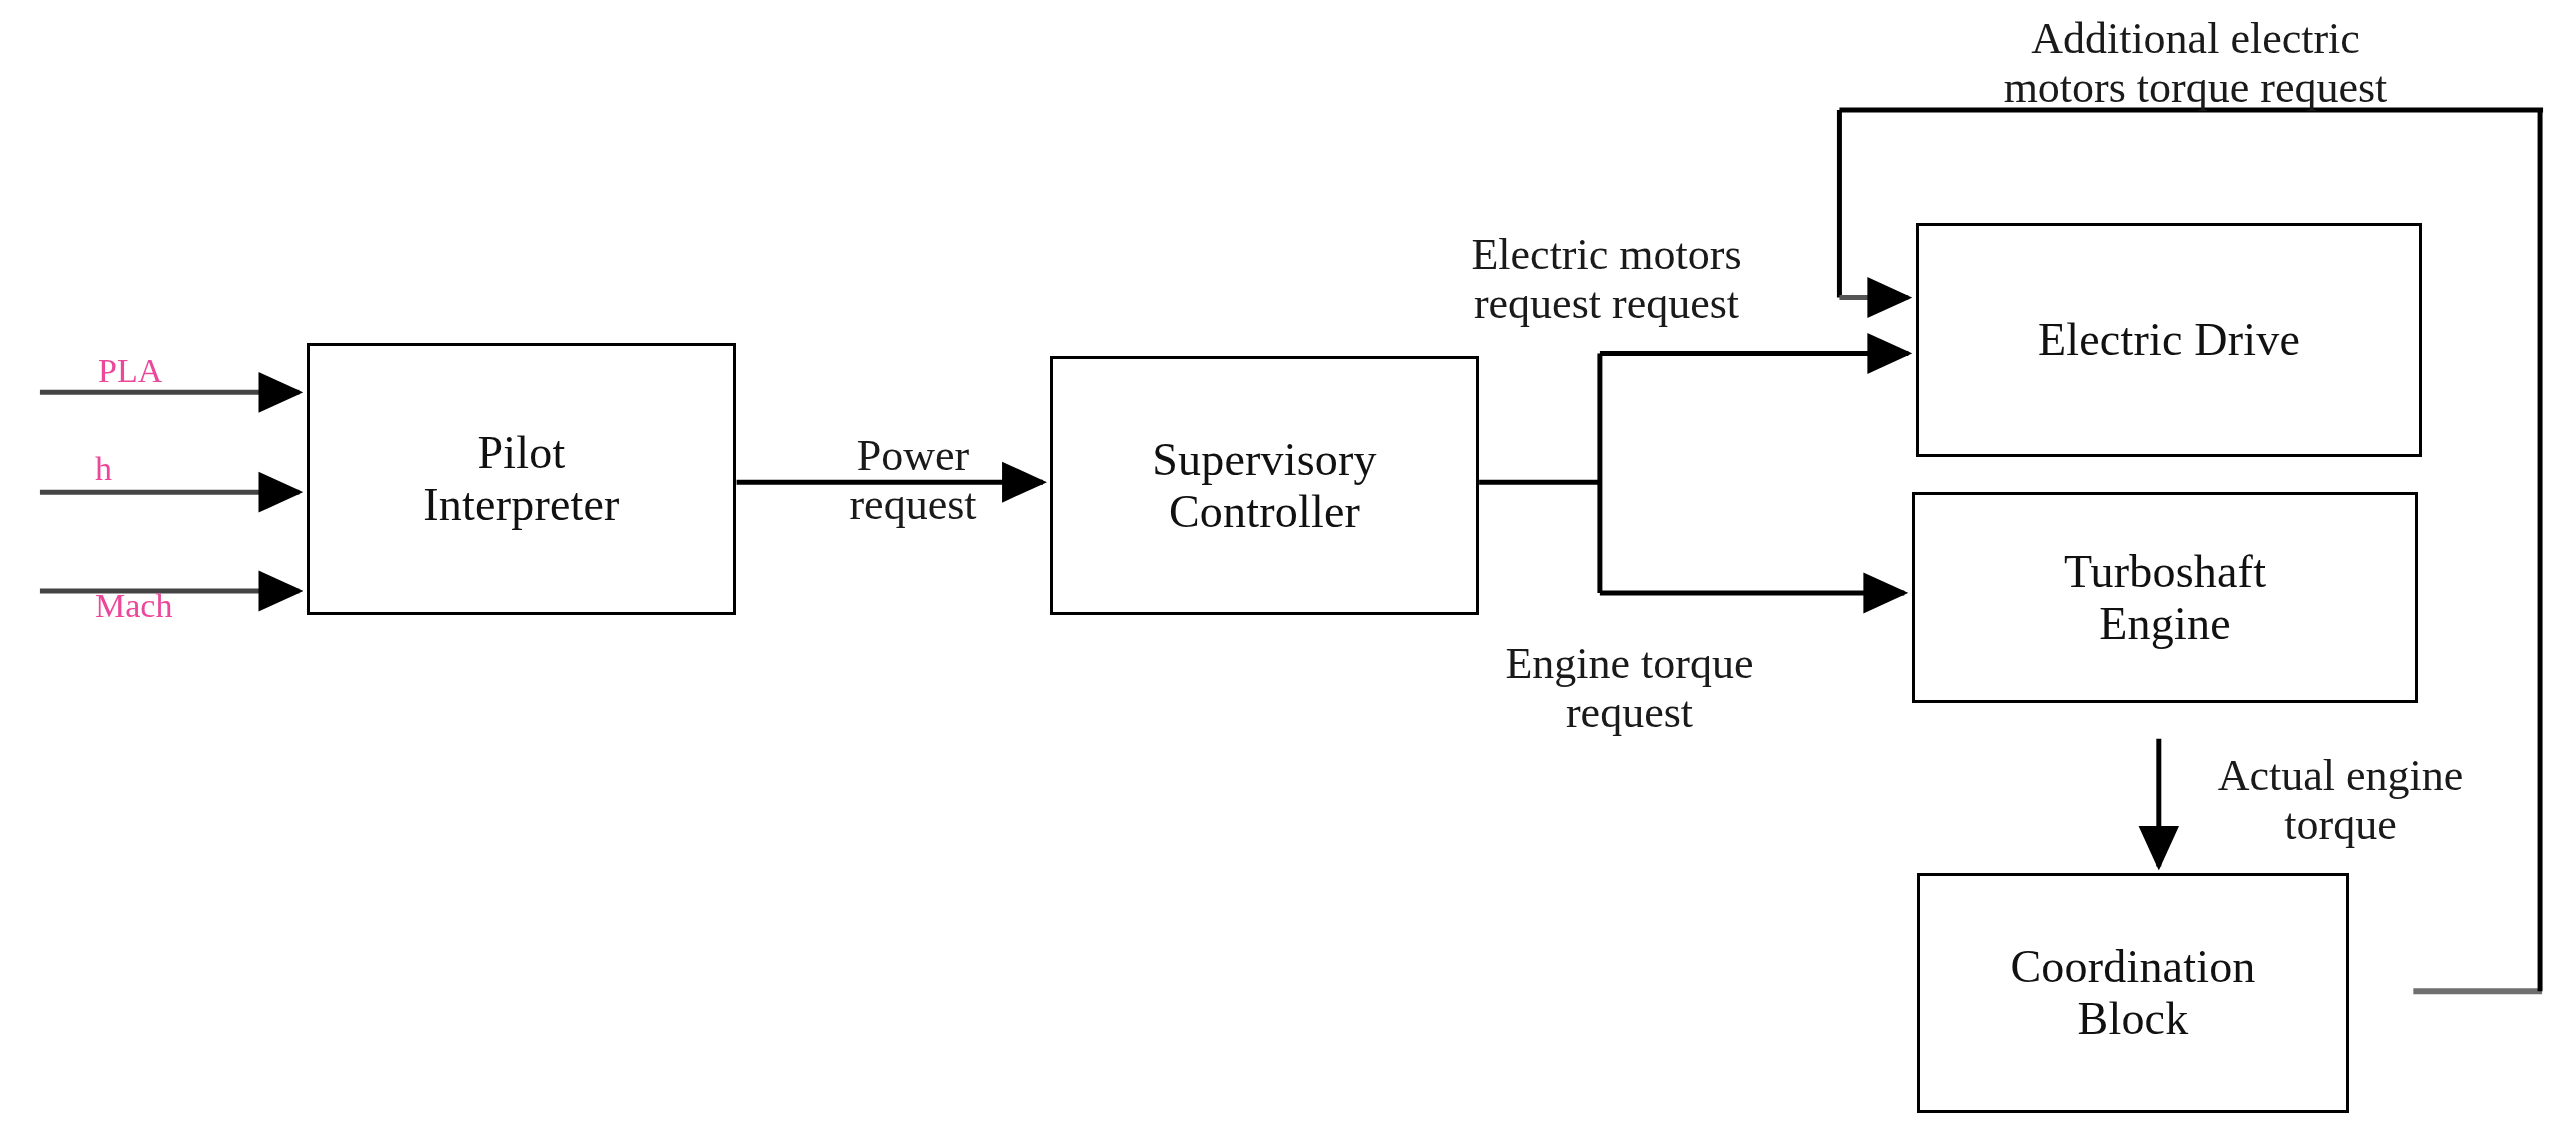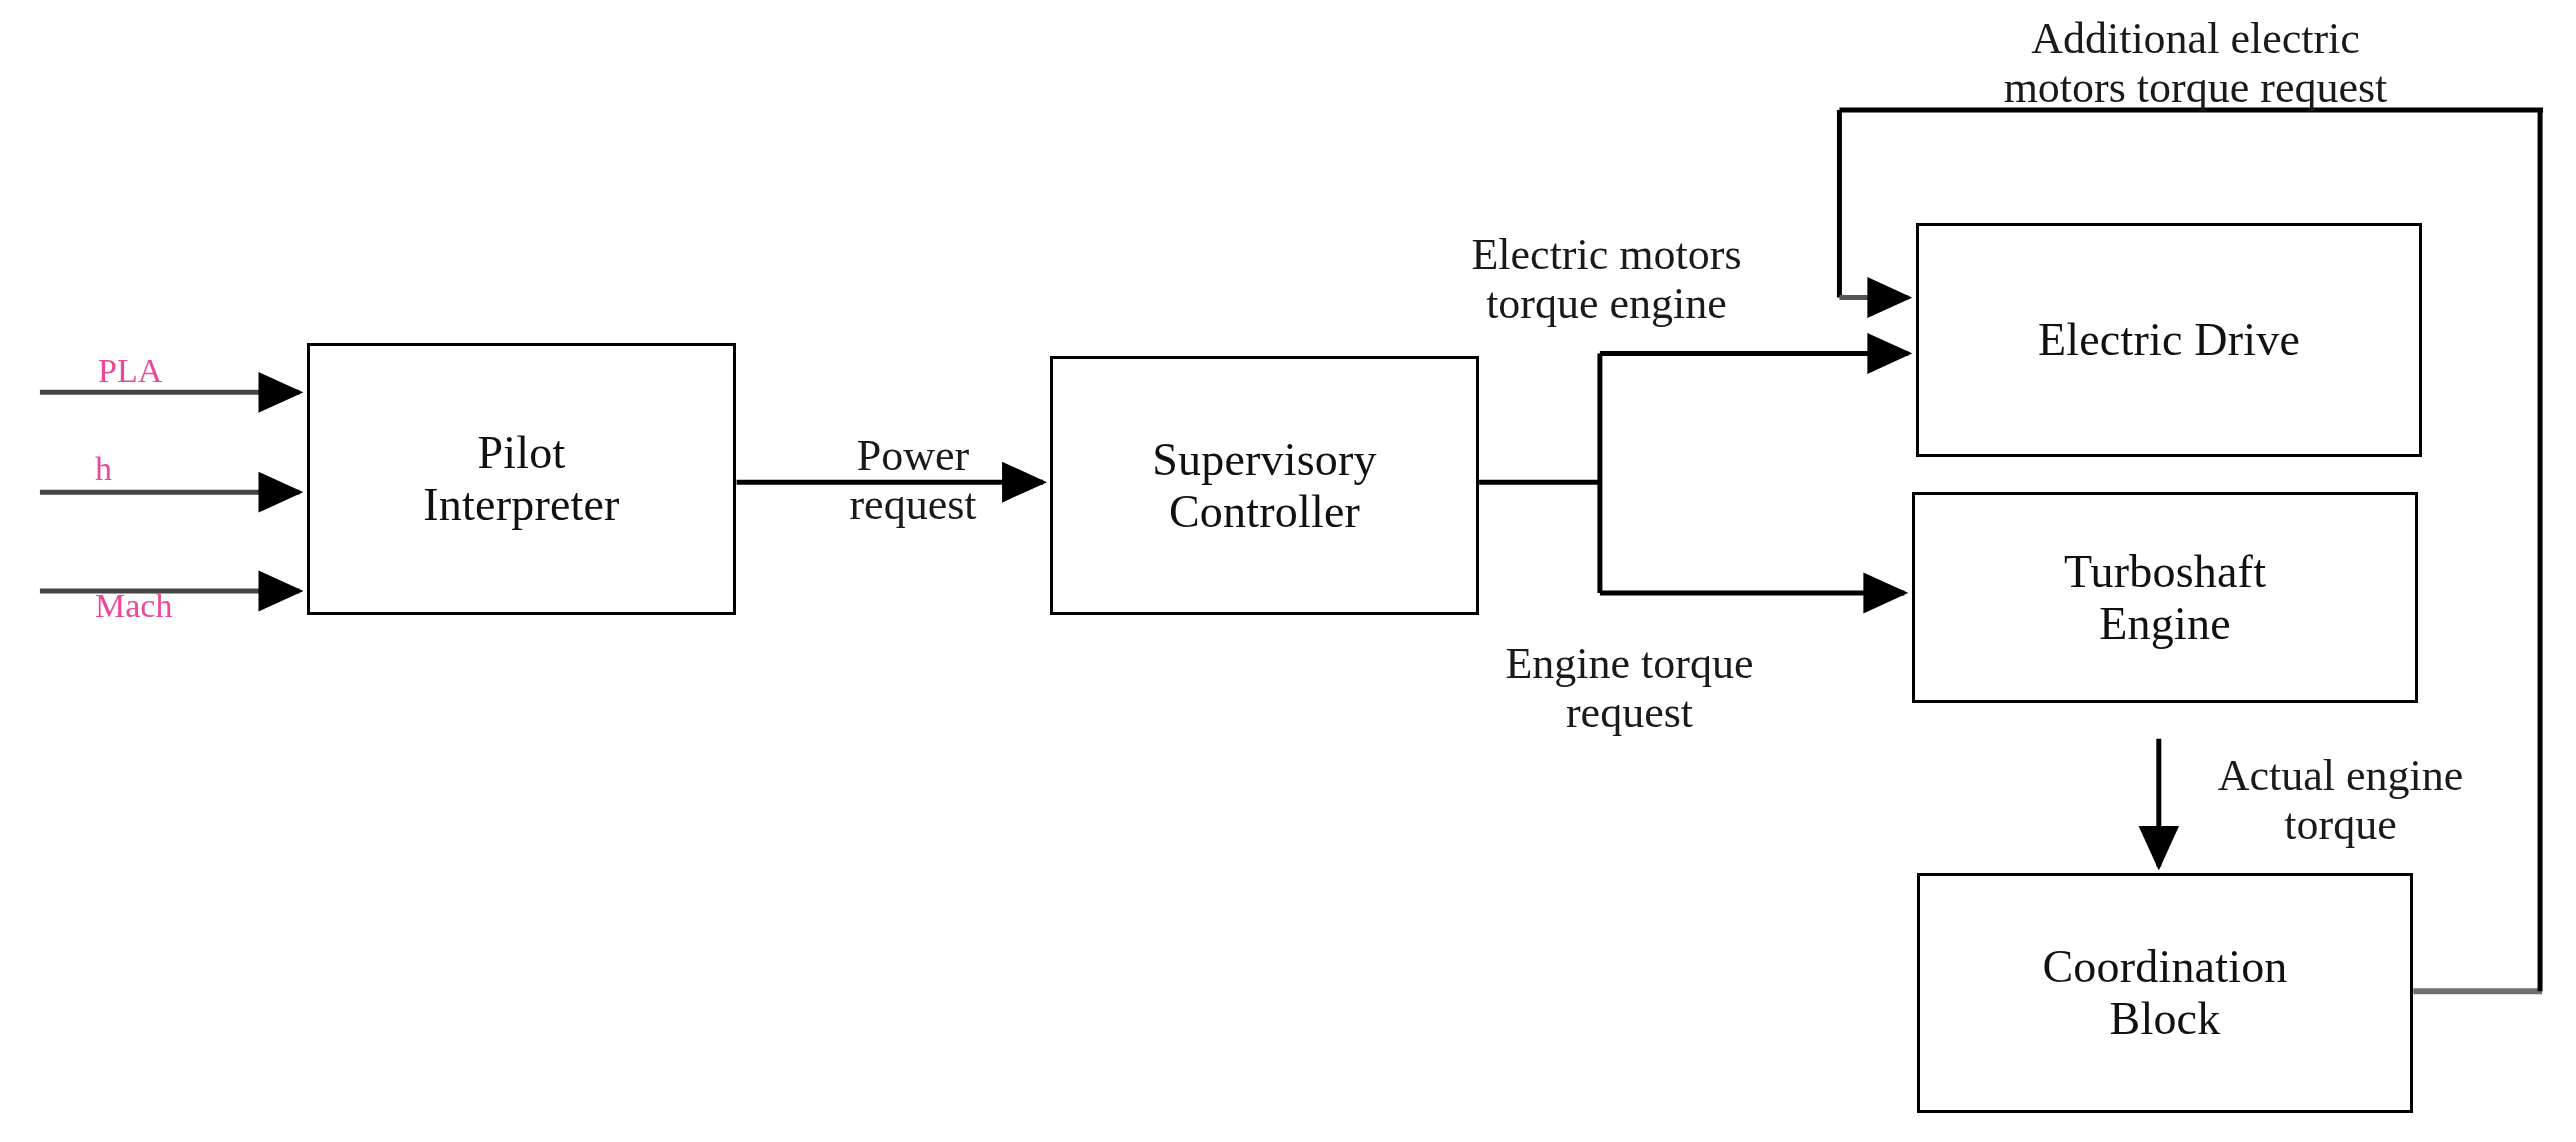--- a/index.html
+++ b/index.html
@@ -127,34 +127,34 @@
   <div class="block-box" style="left:1050px; top:356px; width:429px; height:259px;">
     <span class="block-label">Supervisory
 Controller</span>
   </div>
 
   <div class="block-box" style="left:1912px; top:492px; width:506px; height:211px;">
     <span class="block-label">Turboshaft
 Engine</span>
   </div>
 
-  <div class="block-box" style="left:1917px; top:873px; width:496px; height:240px;">
+  <div class="block-box" style="left:1917px; top:873px; width:432px; height:240px;">
     <span class="block-label">Coordination
 Block</span>
   </div>
 
   <div class="io-label" style="left:98px; top:354px;">PLA</div>
   <div class="io-label" style="left:95px; top:452px;">h</div>
   <div class="io-label" style="left:95px; top:581px;margin-top:8px;">Mach</div>
 
   <div class="edge-label" style="left:788px; top:431px; width:250px;">Power
 request</div>
 
   <div class="edge-label" style="left:1417px; top:230px; width:379px;">Electric    motors
-torque engine</div>
+request request</div>
 
   <div class="edge-label" style="left:1465px; top:639px; width:329px;">Engine torque
 request</div>
 
   <div class="edge-label" style="left:1926px; top:14px; width:539px;">Additional electric
 motors torque request</div>
 
   <div class="edge-label" style="left:2181px; top:751px; width:319px;">Actual engine
 torque</div>
 

